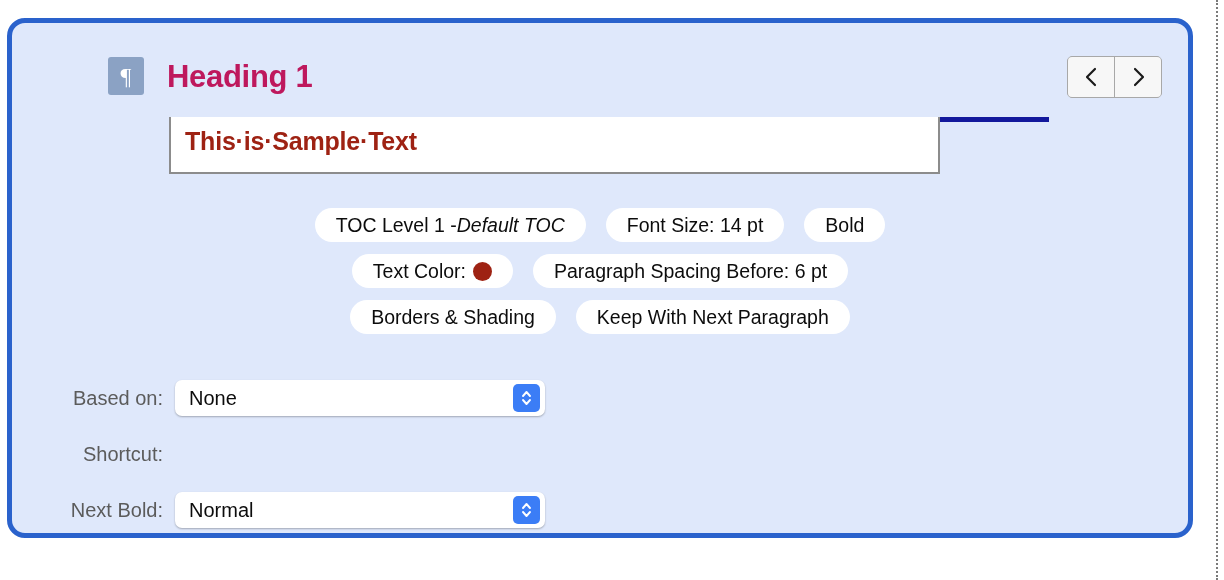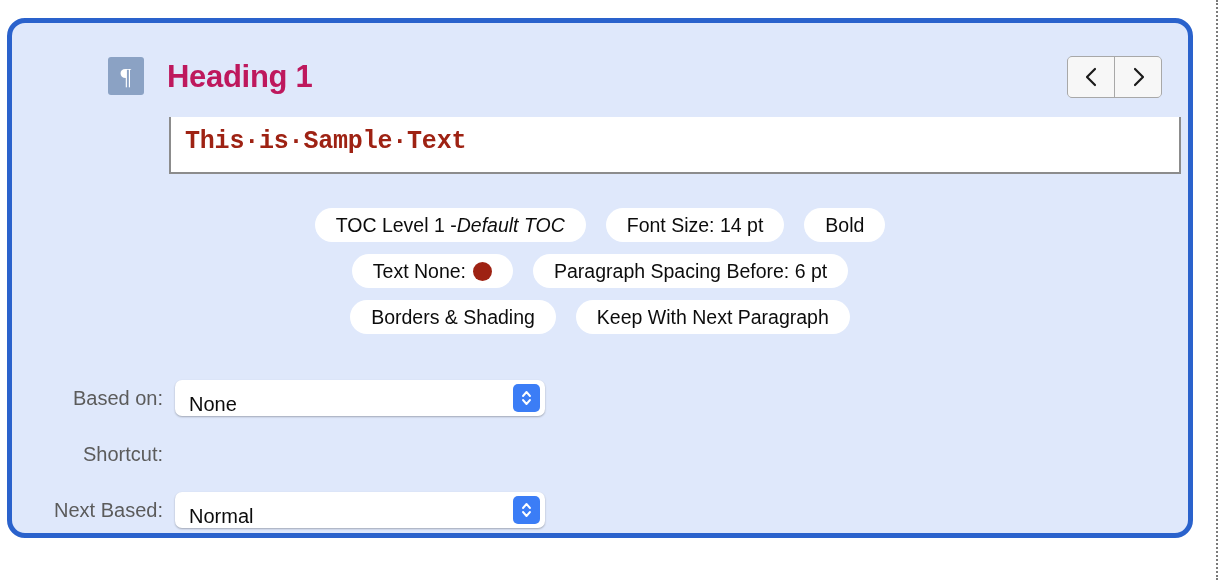--- a/index.html
+++ b/index.html
@@ -94,27 +94,26 @@
     cursor: pointer;
     font-family: "Liberation Sans", sans-serif;
   }
   .nav-btn svg { display: block; }
 
   
   .sample-box {
     position: absolute;
     left: 157px;
     top: 94px;
-    width: 1012px;
+    width: 771px;
     height: 57px;
     box-sizing: border-box;
     background: #ffffff;
     border: 2px solid #8c8c8c;
     border-top: none;
-    font-family: Liberation Mono, monospace;
   }
   .sample-topbar {
     position: absolute;
     left: 157px;
     top: 94px;
     width: 880px;
     height: 5px;
     background: #13189c;
   }
   .sample-text {
@@ -189,21 +188,21 @@
   }
 
   .popup-button {
     position: relative;
     width: 370px;
     height: 36px;
     background: #ffffff;
     border-radius: 7px;
     box-shadow: 0 1px 2px rgba(0,0,0,0.28);
     display: flex;
-    align-items: flex-end;
+    align-items: center;
     box-sizing: border-box;
     cursor: pointer;
   }
   .popup-value {
     padding-left: 14px;
     font-size: 20px;
     color: #0c0c0c;
   }
   .stepper {
     position: absolute;
@@ -275,21 +274,21 @@
       <div class="pill">
         <span>TOC Level 1 - </span>
           <span class="em">Default TOC</span>
       </div>
       <div class="pill">Font Size: 14 pt</div>
       <div class="pill">Bold</div>
     </div>
 
     <div class="pill-row">
       <div class="pill pill-color-label">
-        <span>Text None:</span>
+        <span>Text Color:</span>
         <span class="color-dot"></span>
       </div>
       <div class="pill">Paragraph Spacing Before: 6 pt</div>
     </div>
 
     <div class="pill-row">
       <div class="pill">Borders &amp; Shading</div>
       <div class="pill">Keep With Next Paragraph</div>
     </div>
 
@@ -308,21 +307,21 @@
           </svg>
         </span>
       </div>
     </div>
 
     <div class="form-row">
       <div class="form-label">Shortcut:</div>
     </div>
 
     <div class="form-row">
-      <div class="form-label">Next Based:</div>
+      <div class="form-label">Next Bold:</div>
       <div class="popup-button">
         <span class="popup-value">Normal</span>
         <span class="stepper">
           <svg width="13" height="18" viewBox="0 0 13 18" aria-hidden="true">
             <polyline points="3,7 6.5,3 10,7" fill="none" stroke="#ffffff" stroke-width="1.9" stroke-linecap="round" stroke-linejoin="round"></polyline>
             <polyline points="3,11 6.5,15 10,11" fill="none" stroke="#ffffff" stroke-width="1.9" stroke-linecap="round" stroke-linejoin="round"></polyline>
           </svg>
         </span>
       </div>
     </div>

